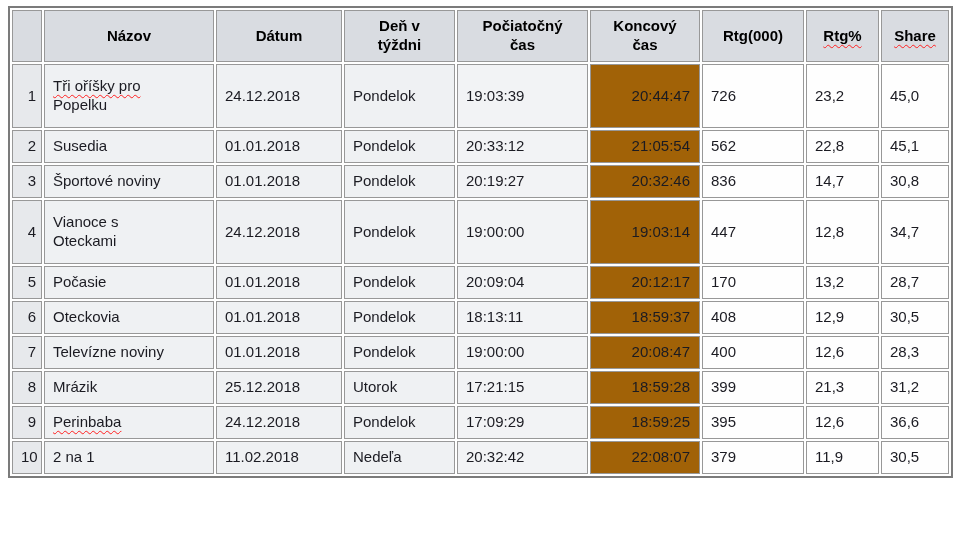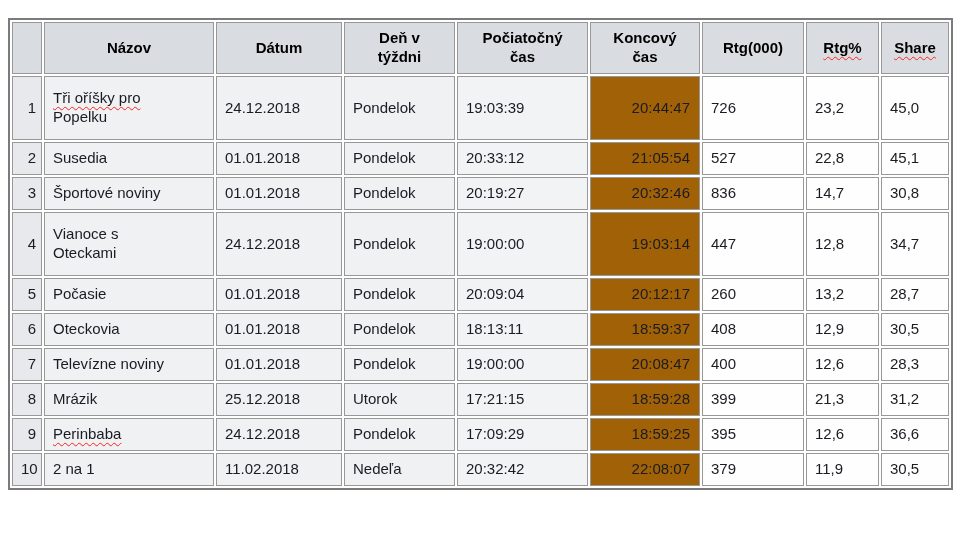--- a/index.html
+++ b/index.html
@@ -3,21 +3,21 @@
 <meta charset="utf-8">
 <style>
   * { box-sizing: border-box; }
   html, body {
     margin: 0; padding: 0;
     width: 959px; height: 552px;
     background: #ffffff;
     font-family: "Liberation Sans", sans-serif;
     overflow: hidden;
   }
-  .page { padding: 6px 0 0 8px; margin-top: 12px; }
+  .page { padding: 6px 0 0 8px; }
 
   table.ratings {
     border-collapse: separate;
     border-spacing: 2px;
     border: 2px solid #7b7b7b;
     background: #ffffff;
     table-layout: fixed;
     width: 943px;
   }
   th, td {
@@ -102,21 +102,21 @@
           <td class="c-num">23,2</td>
           <td class="c-num">45,0</td>
         </tr>
         <tr>
           <td class="c-rank">2</td>
           <td class="c-text"><span>Susedia</span></td>
           <td class="c-text">01.01.2018</td>
           <td class="c-text">Pondelok</td>
           <td class="c-start">20:33:12</td>
           <td class="c-end">21:05:54</td>
-          <td class="c-num">527</td>
+          <td class="c-num">562</td>
           <td class="c-num">22,8</td>
           <td class="c-num">45,1</td>
         </tr>
         <tr>
           <td class="c-rank">3</td>
           <td class="c-text"><span>Športové noviny</span></td>
           <td class="c-text">01.01.2018</td>
           <td class="c-text">Pondelok</td>
           <td class="c-start">20:19:27</td>
           <td class="c-end">20:32:46</td>
@@ -135,21 +135,21 @@
           <td class="c-num">12,8</td>
           <td class="c-num">34,7</td>
         </tr>
         <tr>
           <td class="c-rank">5</td>
           <td class="c-text"><span>Počasie</span></td>
           <td class="c-text">01.01.2018</td>
           <td class="c-text">Pondelok</td>
           <td class="c-start">20:09:04</td>
           <td class="c-end">20:12:17</td>
-          <td class="c-num">260</td>
+          <td class="c-num">170</td>
           <td class="c-num">13,2</td>
           <td class="c-num">28,7</td>
         </tr>
         <tr>
           <td class="c-rank">6</td>
           <td class="c-text"><span>Oteckovia</span></td>
           <td class="c-text">01.01.2018</td>
           <td class="c-text">Pondelok</td>
           <td class="c-start">18:13:11</td>
           <td class="c-end">18:59:37</td>

